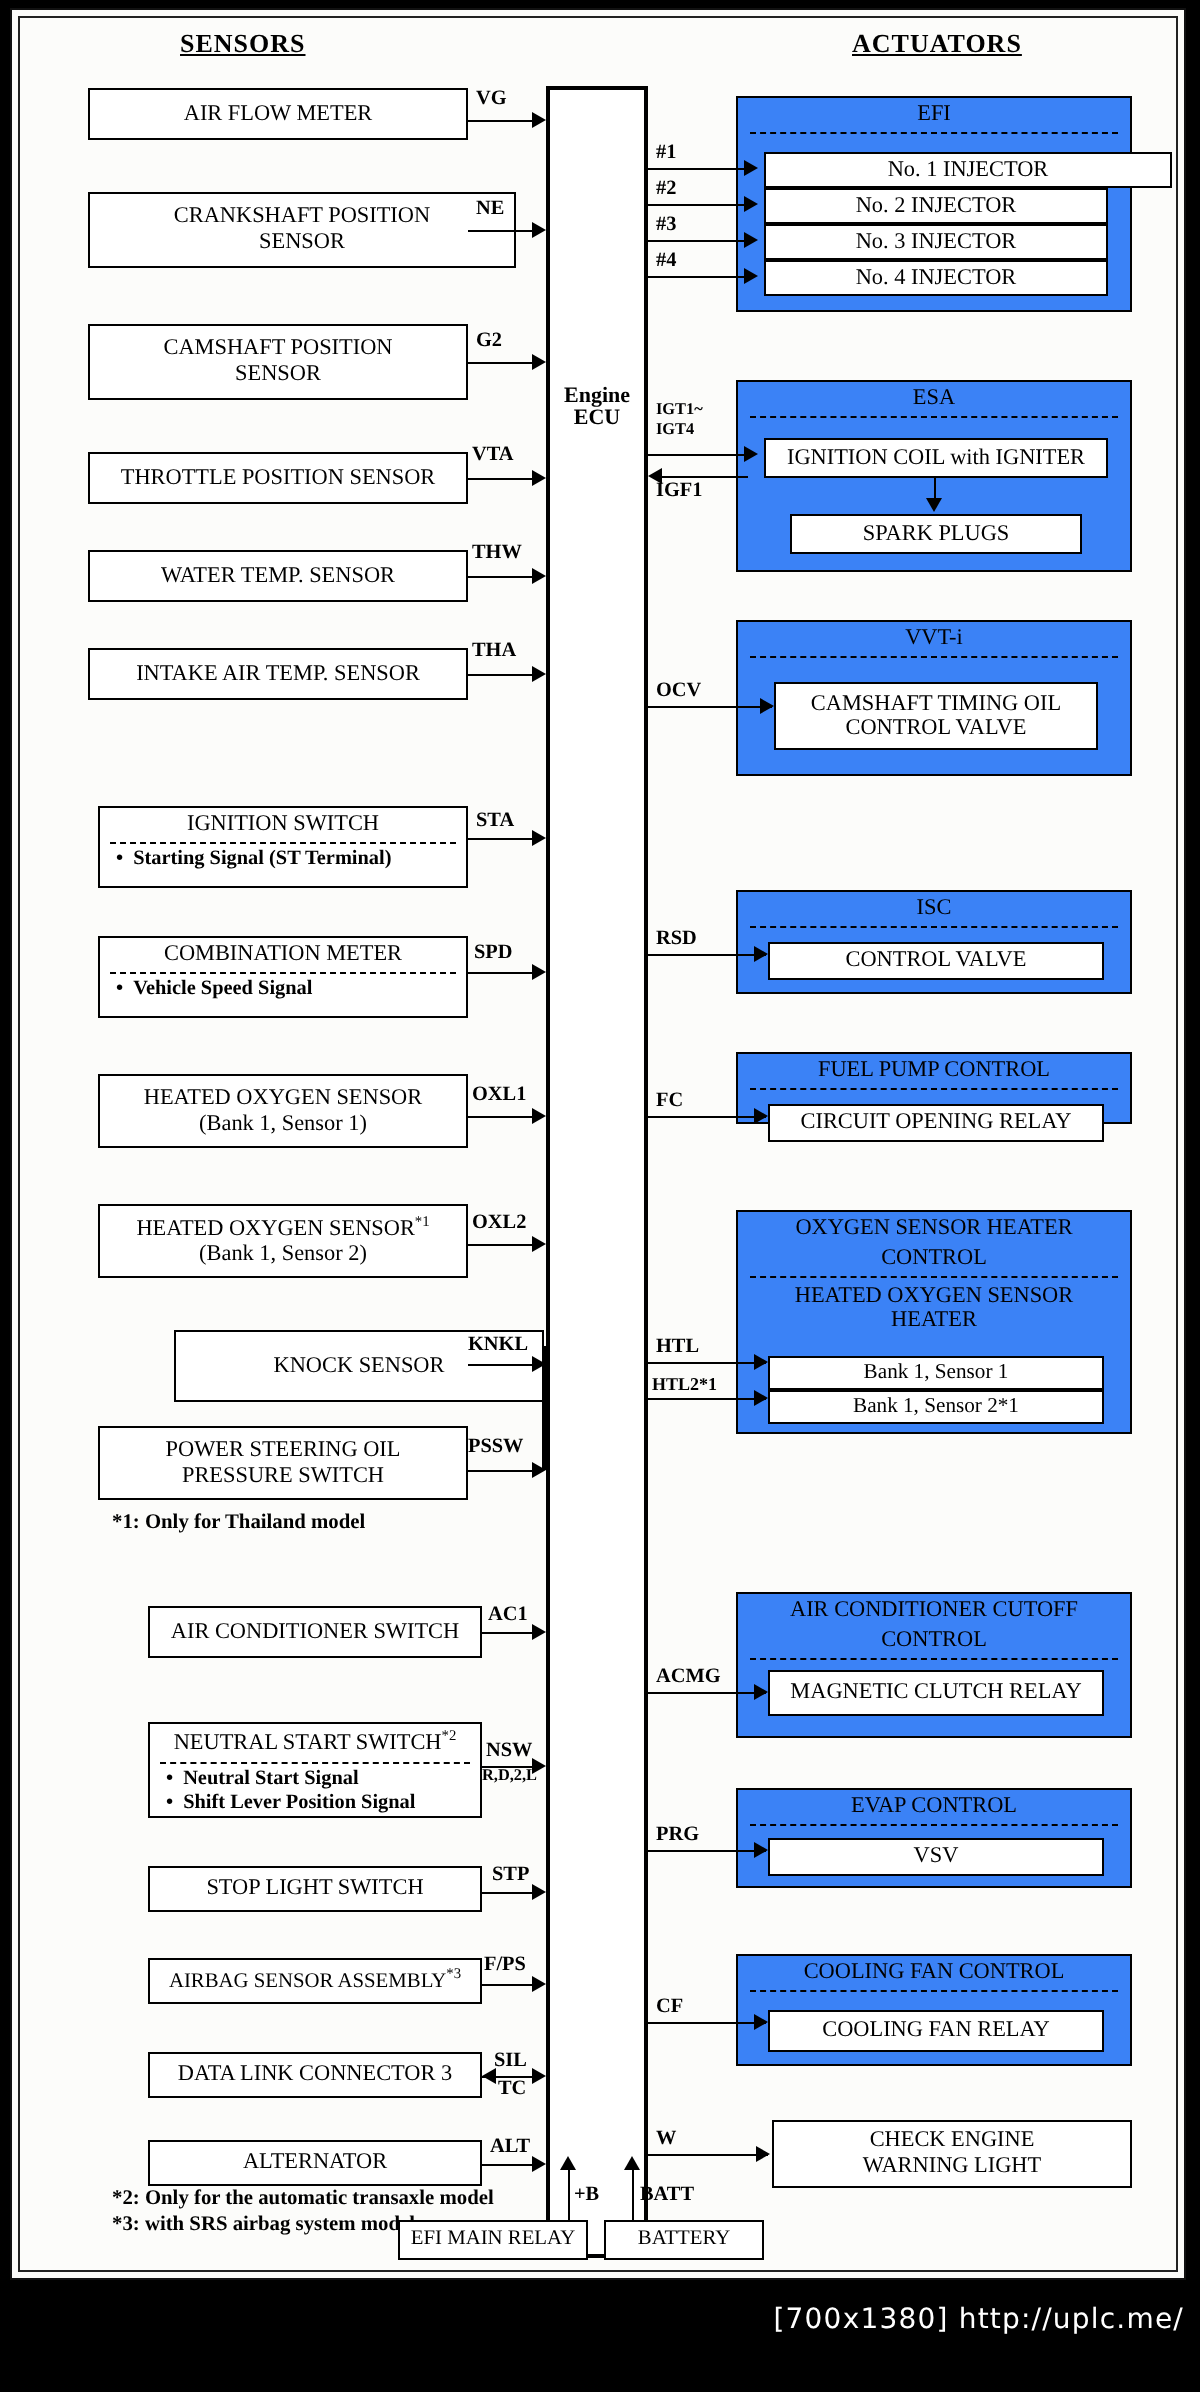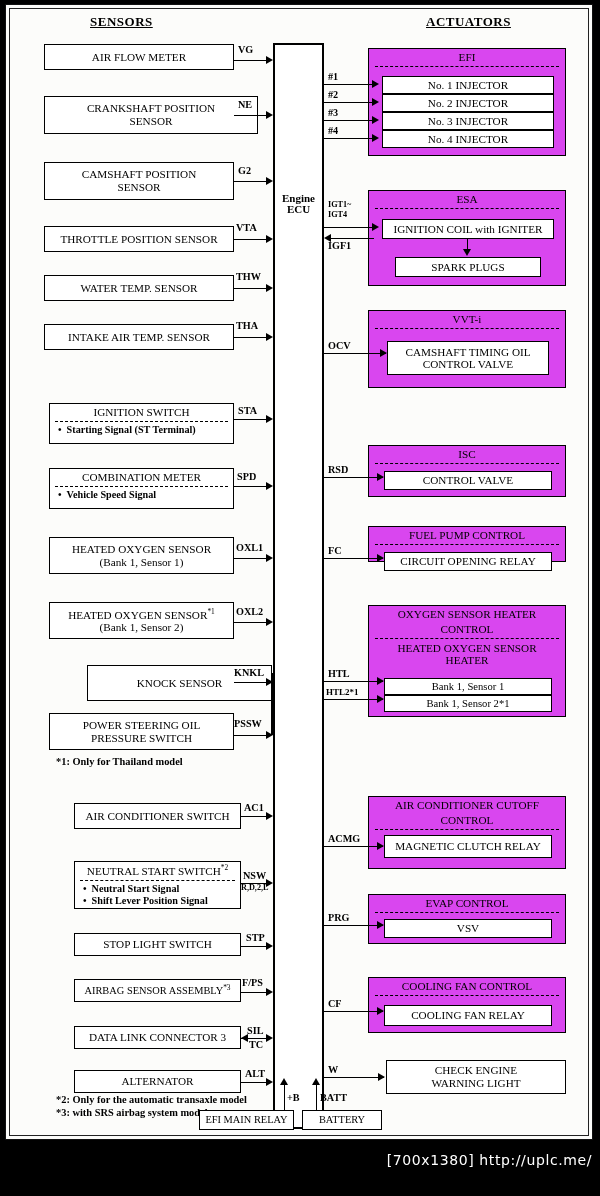--- a/index.html
+++ b/index.html
@@ -45,21 +45,21 @@
   }
   .splitbx .dash{
     border-top:1.7px dashed #000;margin:2px 5px 0 5px;
   }
   .splitbx .blist{padding:2px 4px 0 8px;font-size:10.2px;font-weight:bold;}
   .splitbx .blist div{white-space:nowrap;line-height:1.22;}
   .splitbx .blist div:before{content:"\2022";margin-right:5px;}
 
   
   .grp{
-    position:absolute;border:1.6px solid #000;background:#d946ef;box-sizing:border-box;
+    position:absolute;border:1.6px solid #000;background:#3b82f6;box-sizing:border-box;
   }
   .grp .gtitle{
     text-align:center;font-size:11.2px;color:#000;line-height:1.14;
     padding-top:2px;white-space:nowrap;
   }
   .grp .gsub{
     text-align:center;font-size:11.2px;color:#000;line-height:1.14;white-space:nowrap;
   }
   .grp .gdash{border-top:1.7px dashed #000;margin:2px 6px 3px 6px;}
   .inbx{
@@ -281,21 +281,21 @@
     <div class="sig" style="left:241px;top:1021px;">SIL</div>
     <div class="sig" style="left:243px;top:1035px;">TC</div>
 
     <div class="h" style="left:235px;top:1077px;width:29px;"></div>
     <div class="arw r" style="left:260px;top:1073px;"></div>
     <div class="sig" style="left:239px;top:1064px;">ALT</div>
 
     <div class="grp" style="left:362px;top:43px;width:198px;height:108px;">
       <div class="gtitle">EFI</div>
       <div class="gdash"></div>
-      <div class="inbx" style="left:13px;top:27px;width:172px;height:18px;">No. 1 INJECTOR</div>
+      <div class="inbx" style="left:13px;top:27px;width:204px;height:18px;">No. 1 INJECTOR</div>
       <div class="inbx" style="left:13px;top:45px;width:172px;height:18px;">No. 2 INJECTOR</div>
       <div class="inbx" style="left:13px;top:63px;width:172px;height:18px;">No. 3 INJECTOR</div>
       <div class="inbx" style="left:13px;top:81px;width:172px;height:18px;">No. 4 INJECTOR</div>
     </div>
 
     <div class="h" style="left:318px;top:79px;width:50px;"></div>
     <div class="arw r" style="left:366px;top:75px;"></div>
     <div class="sig" style="left:322px;top:67px;">#1</div>
     <div class="h" style="left:318px;top:97px;width:50px;"></div>
     <div class="arw r" style="left:366px;top:93px;"></div>

